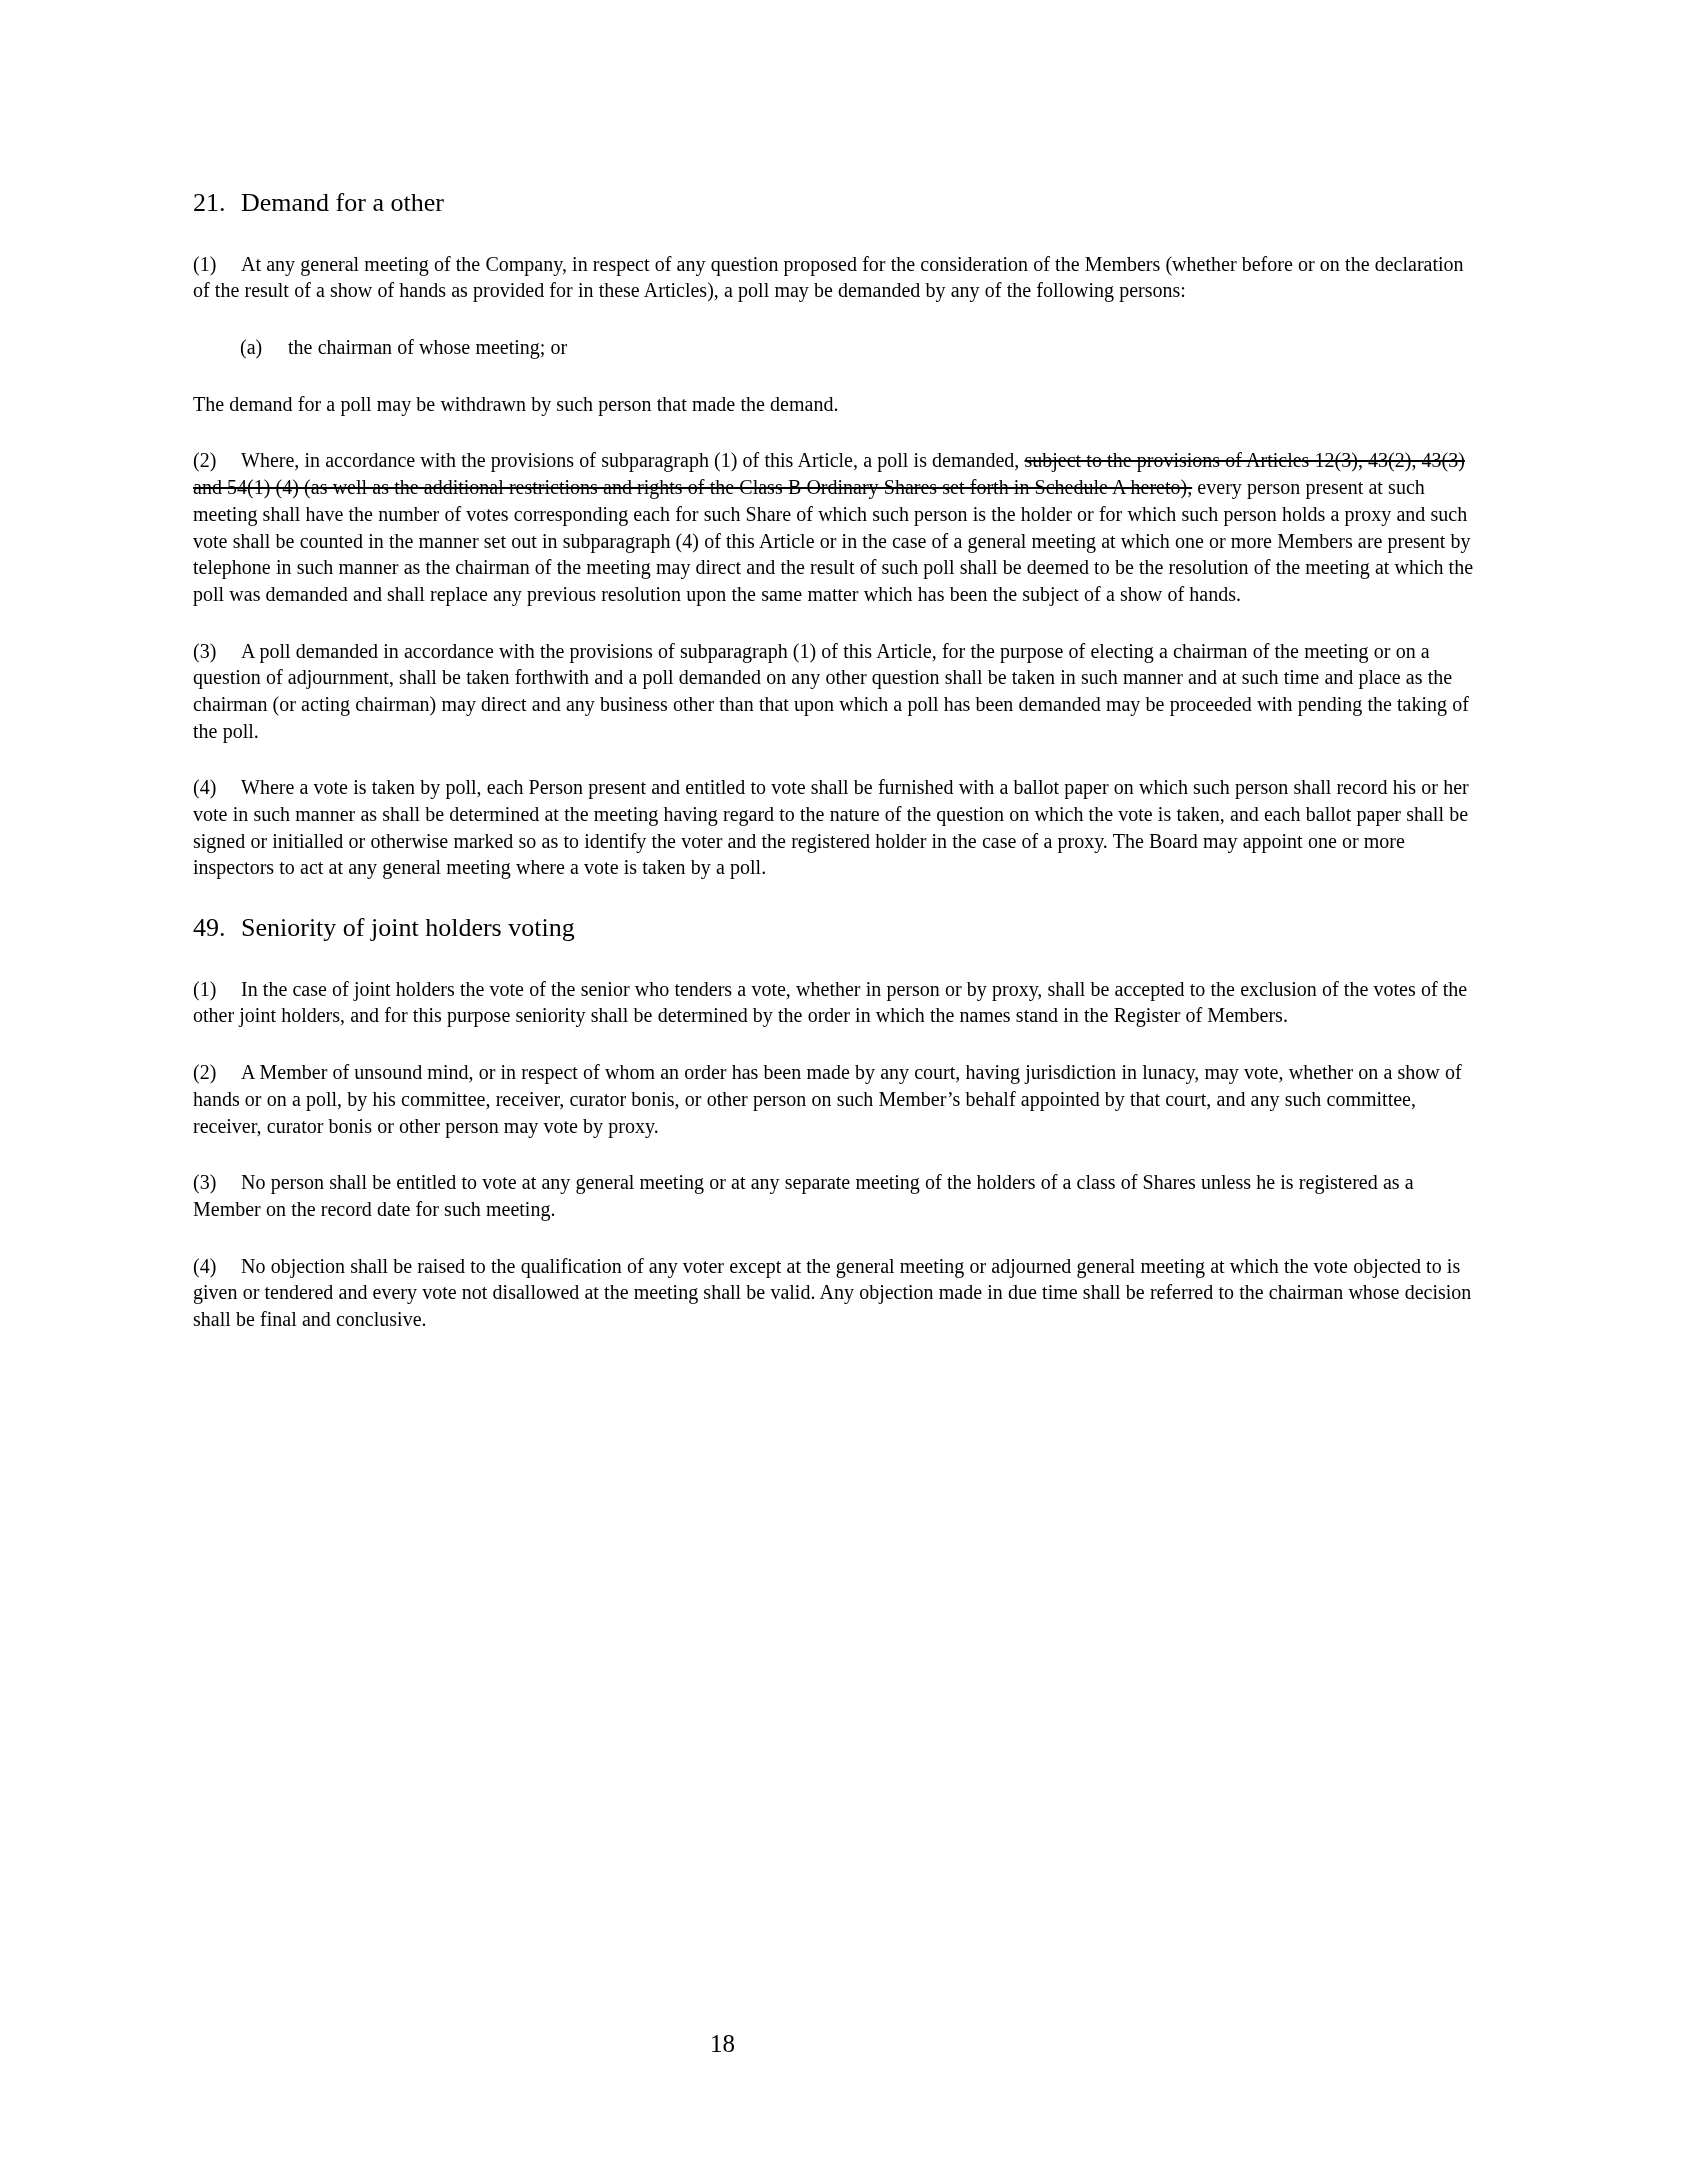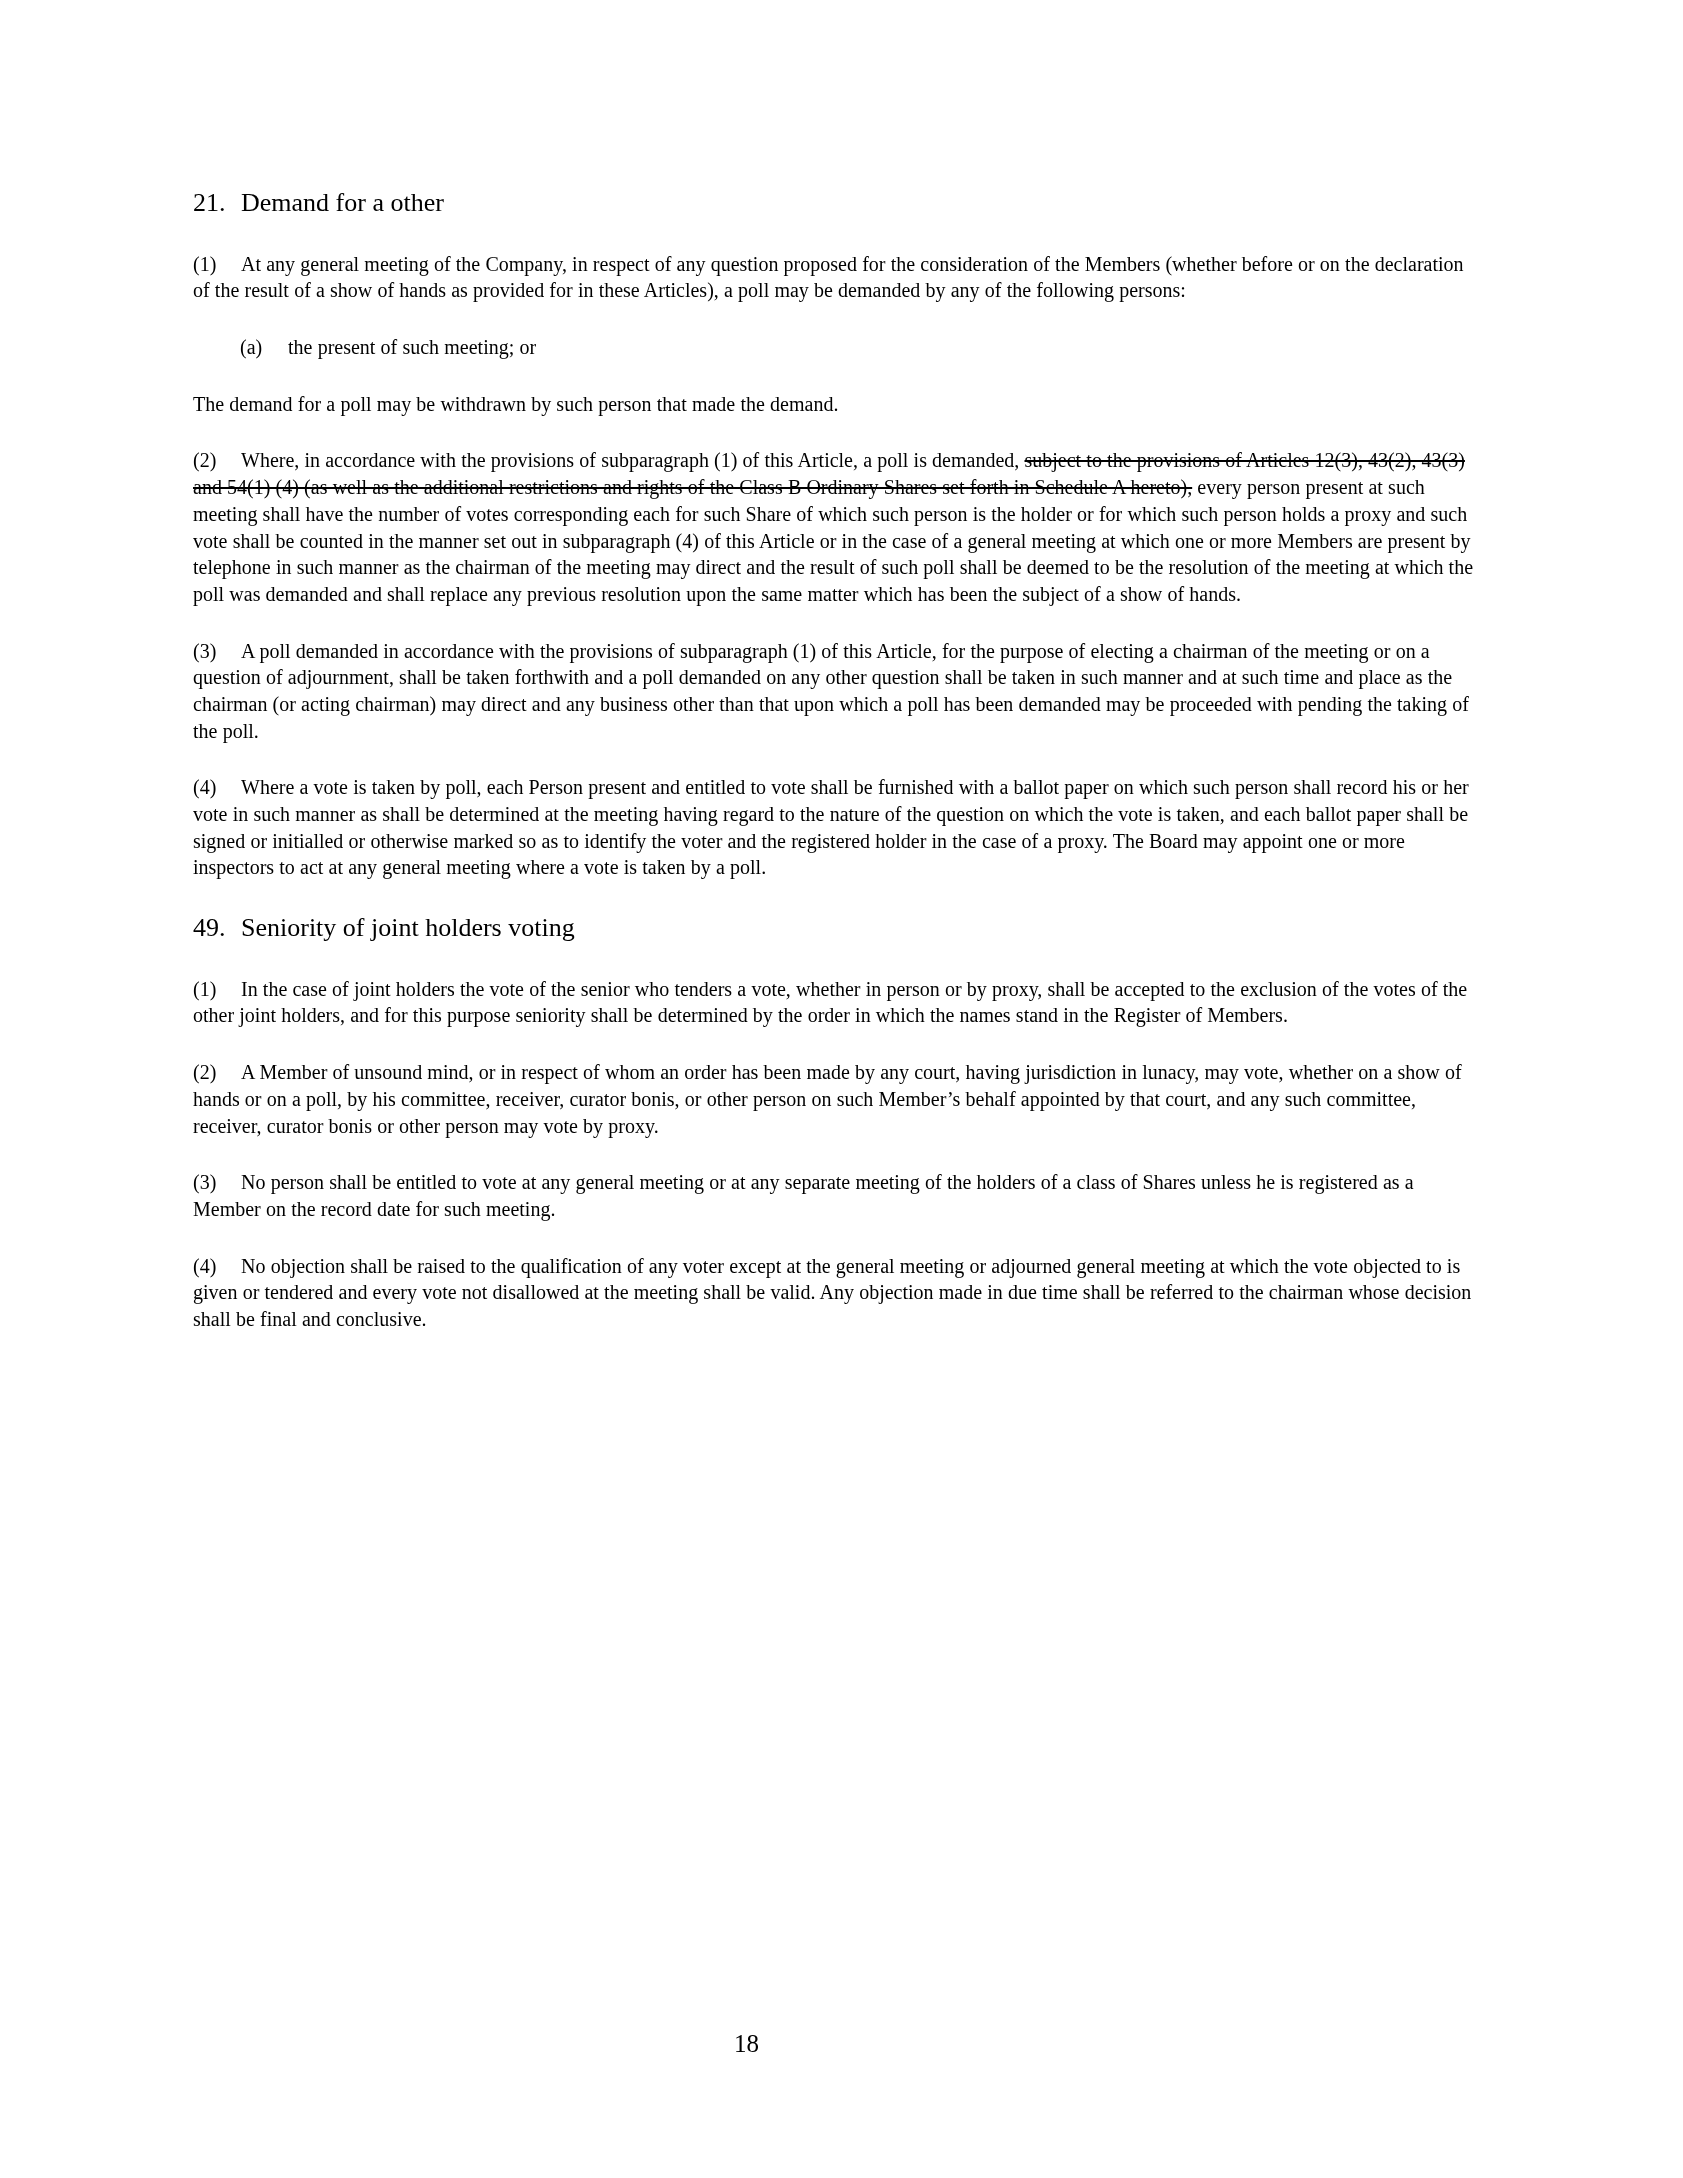--- a/index.html
+++ b/index.html
@@ -57,39 +57,38 @@
     text-decoration-thickness: 2px;
   }
   .gap-sub { margin-bottom: 30px; }
   .folio {
     position: absolute;
     left: 0;
     top: 2030px;
     width: 1445px;
     text-align: center;
     font-size: 25px;
-    padding-left: 24px;
   }
 </style>
 </head>
 <body>
 
 <div class="page">
   <div class="content">
 
     <div class="heading">
       <span class="num">21.</span><span>Demand for a other</span>
     </div>
 
     <p class="para">
       <span class="lead">(1)</span><span>At any general meeting of the Company, in respect of any question proposed for the consideration of the Members (whether before or on the declaration of the result of a show of hands as provided for in these Articles), a poll may be demanded by any of the following persons:</span>
     </p>
 
     <p class="para sub gap-sub">
-      <span class="lead">(a)</span><span>the present of such meeting; or</span>
+      <span class="lead">(a)</span><span>the chairman of whose meeting; or</span>
     </p>
 
 
     <p class="para">The demand for a poll may be withdrawn by such person that made the demand.</p>
 
     <p class="para">
       <span class="lead">(2)</span><span>Where, in accordance with the provisions of subparagraph (1) of this Article, a poll is demanded, </span><span class="strike">subject to the provisions of Articles 12(3), 43(2), 43(3) and 54(1) (4) (as well as the additional restrictions and rights of the Class B Ordinary Shares set forth in Schedule A hereto),</span><span> every person present at such meeting shall have the number of votes corresponding each for such Share of which such person is the holder or for which such person holds a proxy and such vote shall be counted in the manner set out in subparagraph (4) of this Article or in the case of a general meeting at which one or more Members are present by telephone in such manner as the chairman of the meeting may direct and the result of such poll shall be deemed to be the resolution of the meeting at which the poll was demanded and shall replace any previous resolution upon the same matter which has been the subject of a show of hands.</span>
     </p>
 
     <p class="para">

